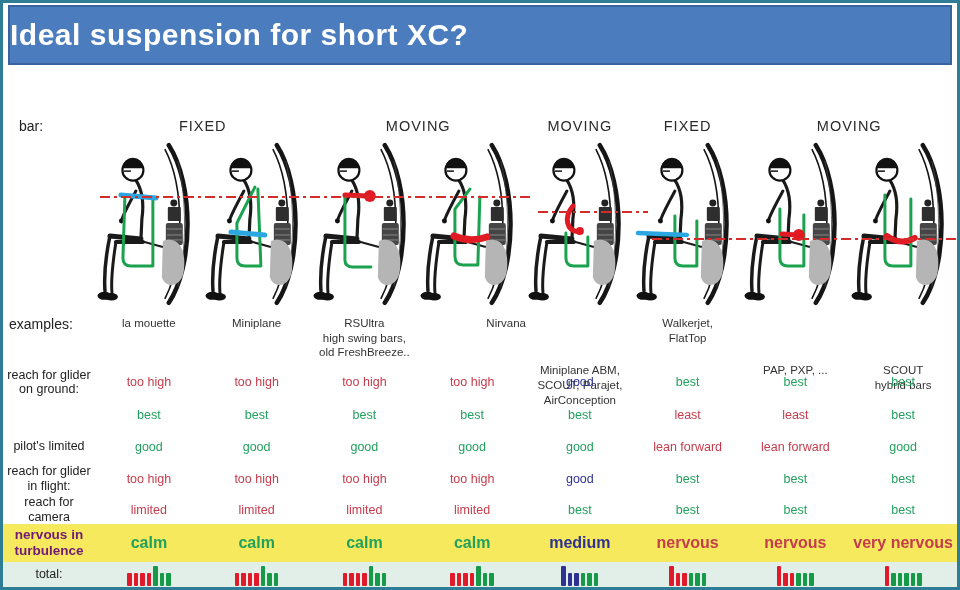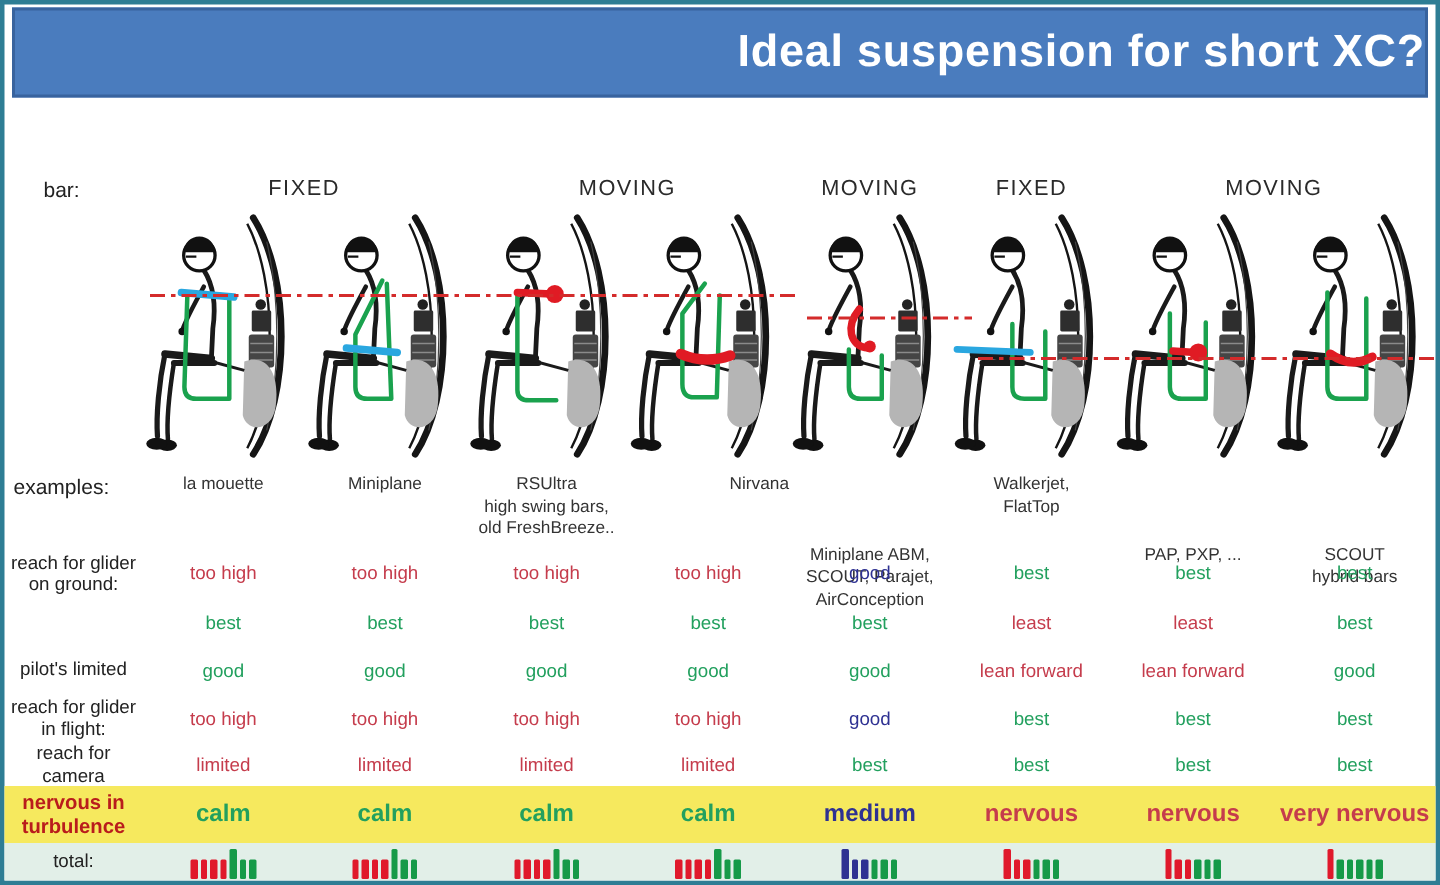--- a/index.html
+++ b/index.html
@@ -4,59 +4,59 @@
 <style>
   html,body{margin:0;padding:0;background:#888;}
   .slide{
     position:relative;width:960px;height:590px;background:#ffffff;
     box-shadow:inset 0 0 0 3px #2e7d94;
     font-family:"Liberation Sans",sans-serif;overflow:hidden;margin:0 auto;
   }
   .banner{
     position:absolute;left:8px;top:5px;right:8px;height:56px;
     background:#4a7cbe;border:2px solid #38639e;
-    display:flex;align-items:center;justify-content:flex-end;
+    display:flex;align-items:center;justify-content:flex-start;
   }
   .banner h1{color:#fff;font-size:30px;font-weight:bold;margin:0;letter-spacing:.5px;}
   .cols{position:absolute;left:3px;right:3px;display:grid;grid-template-columns:92px repeat(8,1fr);}
   .side-label{font-size:14px;color:#222;padding-left:6px;align-self:center;}
   .susp-row{top:88px;height:26px;}
   .susp-group{text-align:center;font-size:21px;font-weight:bold;color:#1a1a1a;align-self:center;}
   .bar-row{top:114px;height:24px;}
   .bar-group{text-align:center;font-size:14.5px;color:#2a2a2a;letter-spacing:1px;align-self:center;}
   .figures-row{top:139px;height:172px;}
   .figcell{position:relative;}
   .figcell svg{display:block;width:100%;height:170px;}
   .dashes{position:absolute;left:0;top:0;width:960px;height:590px;pointer-events:none;z-index:4;}
   .examples-row{top:313px;height:52px;}
   .example-cell{text-align:center;font-size:11.5px;line-height:1.28;color:#333;align-self:start;padding-top:3px;}
   .table-wrap{position:absolute;left:3px;right:3px;top:366px;bottom:3px;display:flex;flex-direction:column;}
   .trow{display:grid;grid-template-columns:92px repeat(8,1fr);align-items:center;flex:0 0 auto;}
   .trow.grow{flex:1 1 auto;}
   .rowlabel{font-size:12.5px;color:#222;text-align:center;line-height:1.15;}
   .vcell{text-align:center;font-size:12.5px;}
   .turb{background:#f6e95e;}
-  .turb .rowlabel{font-weight:bold;font-size:13.5px;color:#b91c1c;}
+  .turb .rowlabel{font-weight:bold;font-size:13.5px;color:#701a75;}
   .turb .vcell{font-weight:bold;font-size:16px;}
   .totalrow{background:#e2efe8;}
   .bars{display:flex;align-items:flex-end;justify-content:center;gap:2px;height:22px;}
   .bars div{width:4.5px;border-radius:1px;}
 </style>
 </head>
 <body>
 
 <div class="slide">
 
   <div class="banner">
     <h1>Ideal suspension for short XC?</h1>
   </div>
 
 
   <div class="cols bar-row" id="bar-row">
-    <div class="side-label" style="padding-left:26px">bar:</div>
+    <div class="side-label" style="padding-left:16px">bar:</div>
   <div class="bar-group" style="grid-column: 2 / span 2;">FIXED</div>
       <div class="bar-group" style="grid-column: 4 / span 2;">MOVING</div>
       <div class="bar-group" style="grid-column: 6 / span 1;">MOVING</div>
       <div class="bar-group" style="grid-column: 7 / span 1;">FIXED</div>
       <div class="bar-group" style="grid-column: 8 / span 2;">MOVING</div>
     </div>
 
   <div class="cols figures-row" id="figures-row">
     <div></div>
   <div class="figcell" style="grid-column: 2;">

